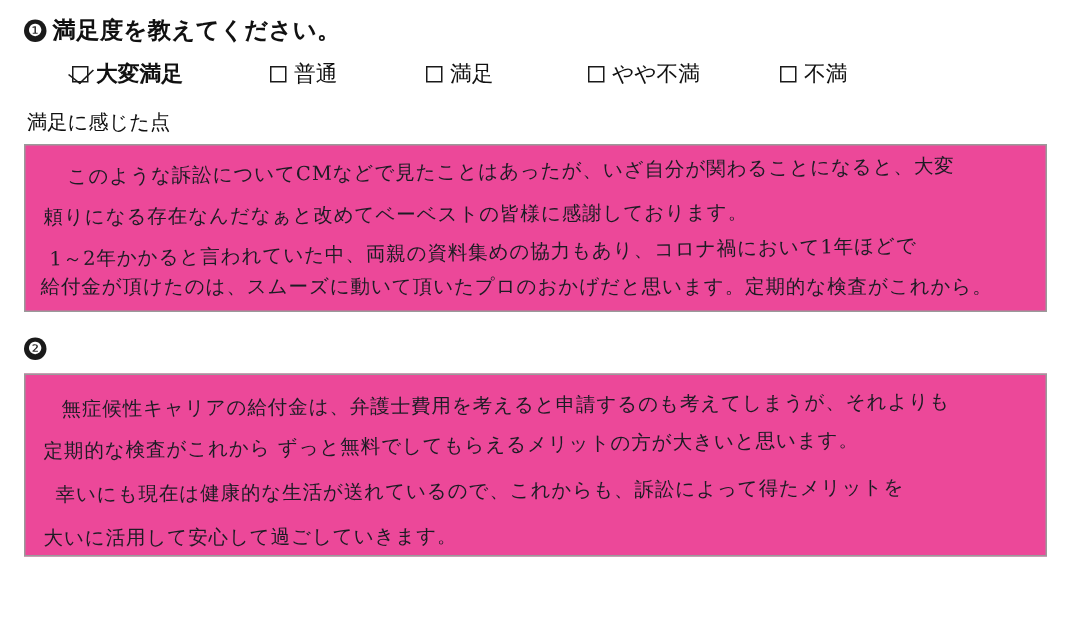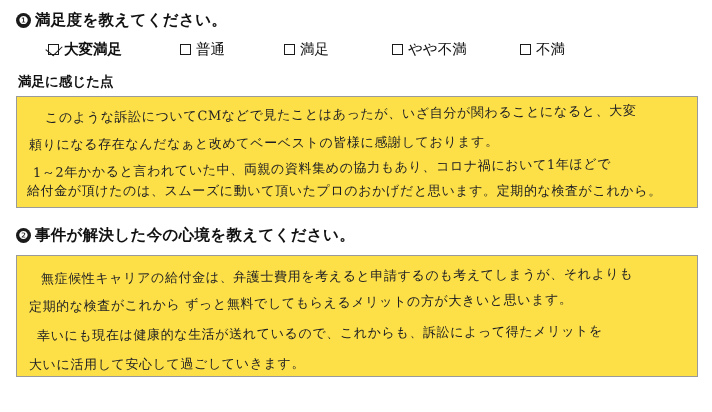--- a/index.html
+++ b/index.html
@@ -81,30 +81,30 @@
     height: 12px;
     border-right: 1.6px solid #1a1a1a;
     border-bottom: 1.6px solid #1a1a1a;
     transform: rotate(38deg) skewX(-8deg);
   }
   .choice-label.strong { font-weight: bold; }
 
   
   .sub-label {
     font-size: 13.5px;
-    font-weight: bold;
+    font-weight: normal;
     margin: 14px 0 5px 2px;
   }
 
   
   .hw-box {
     border: 1px solid #9a9a9a;
     box-sizing: border-box;
     position: relative;
-    background: #fde047;
+    background: #ec4899;
   }
   .hw-box.b1 { height: 112px; }
   .hw-box.b2 { height: 122px; }
   .hw-lines {
     position: absolute;
     left: 10px;
     right: 10px;
     top: 8px;
     bottom: 6px;
   }
@@ -168,21 +168,20 @@
     <div class="hw-lines">
       <div class="hw-line">このような訴訟についてCMなどで見たことはあったが、いざ自分が関わることになると、大変</div>
       <div class="hw-line">頼りになる存在なんだなぁと改めてベーベストの皆様に感謝しております。</div>
       <div class="hw-line">1～2年かかると言われていた中、両親の資料集めの協力もあり、コロナ禍において1年ほどで</div>
       <div class="hw-line">給付金が頂けたのは、スムーズに動いて頂いたプロのおかげだと思います。定期的な検査がこれから。</div>
     </div>
   </div>
 
   <div class="q-row q2-row">
     <span class="q-num">❷</span>
-    <span class="q-text">事件が解決した今の心境を教えてください。</span>
   </div>
 
   <div class="spacer-sm"></div>
 
   <div class="hw-box b2">
     <div class="hw-lines">
       <div class="hw-line">無症候性キャリアの給付金は、弁護士費用を考えると申請するのも考えてしまうが、それよりも</div>
       <div class="hw-line">定期的な検査がこれから ずっと無料でしてもらえるメリットの方が大きいと思います。</div>
       <div class="hw-line">幸いにも現在は健康的な生活が送れているので、これからも、訴訟によって得たメリットを</div>
       <div class="hw-line">大いに活用して安心して過ごしていきます。</div>

